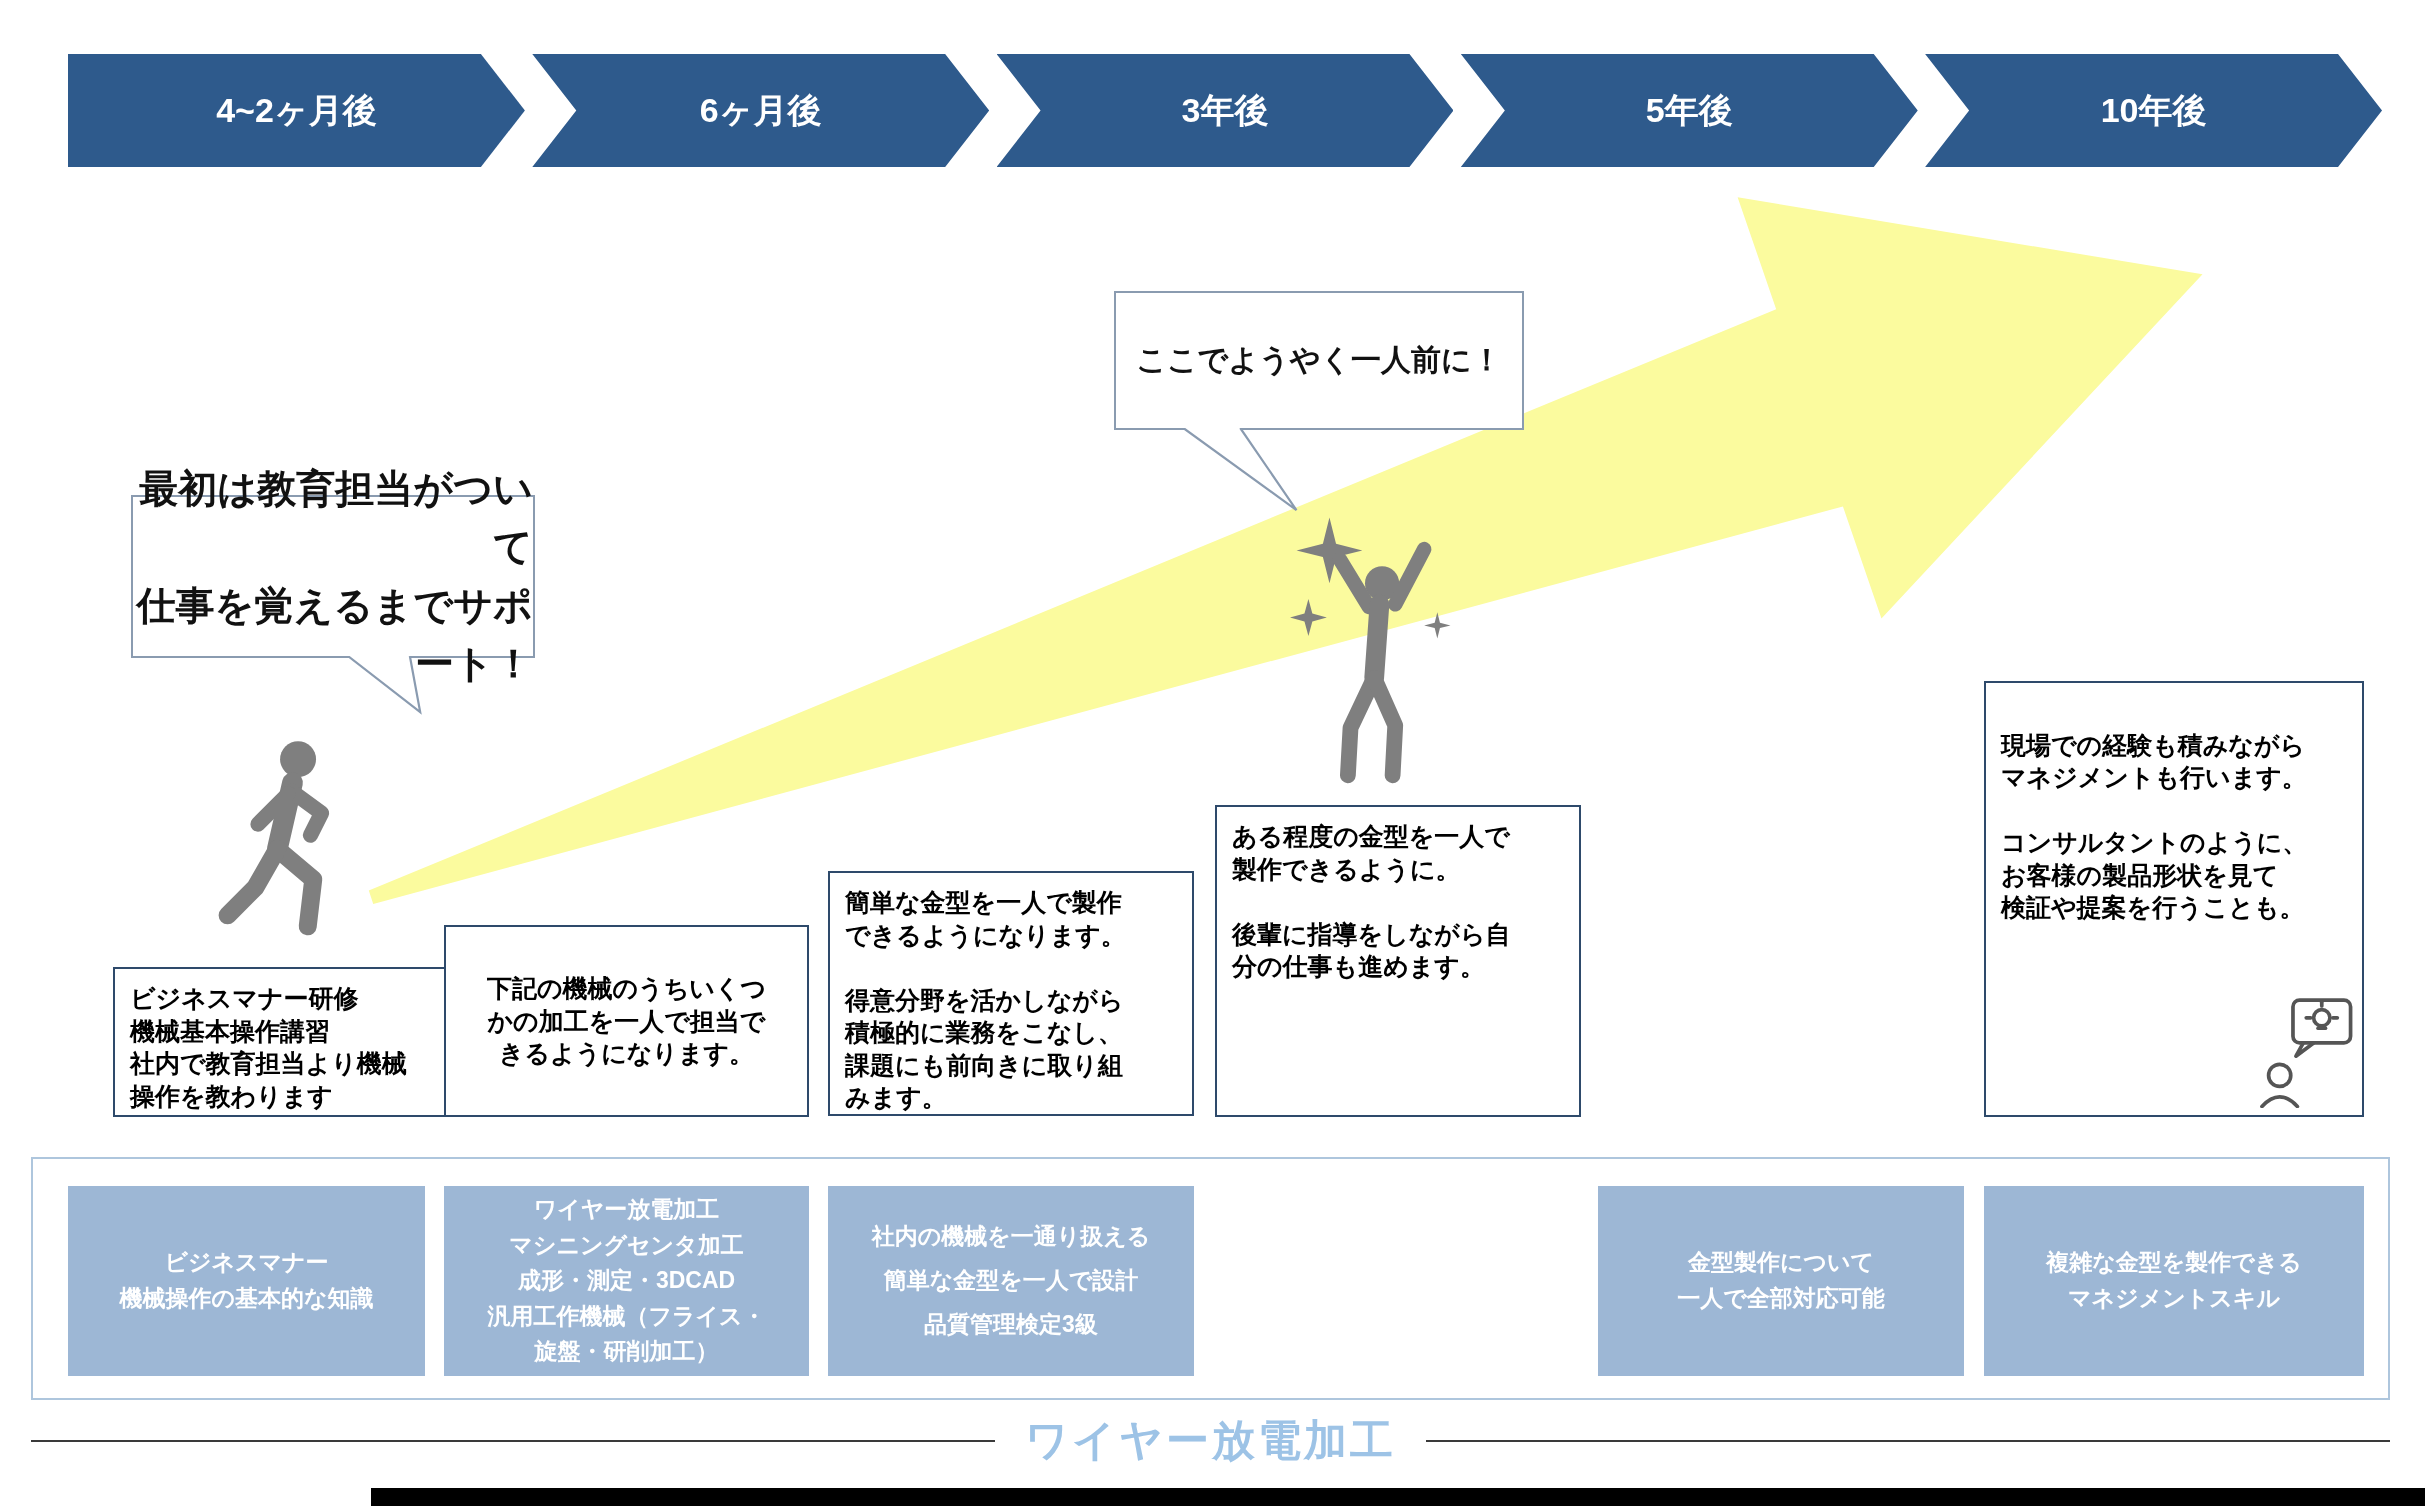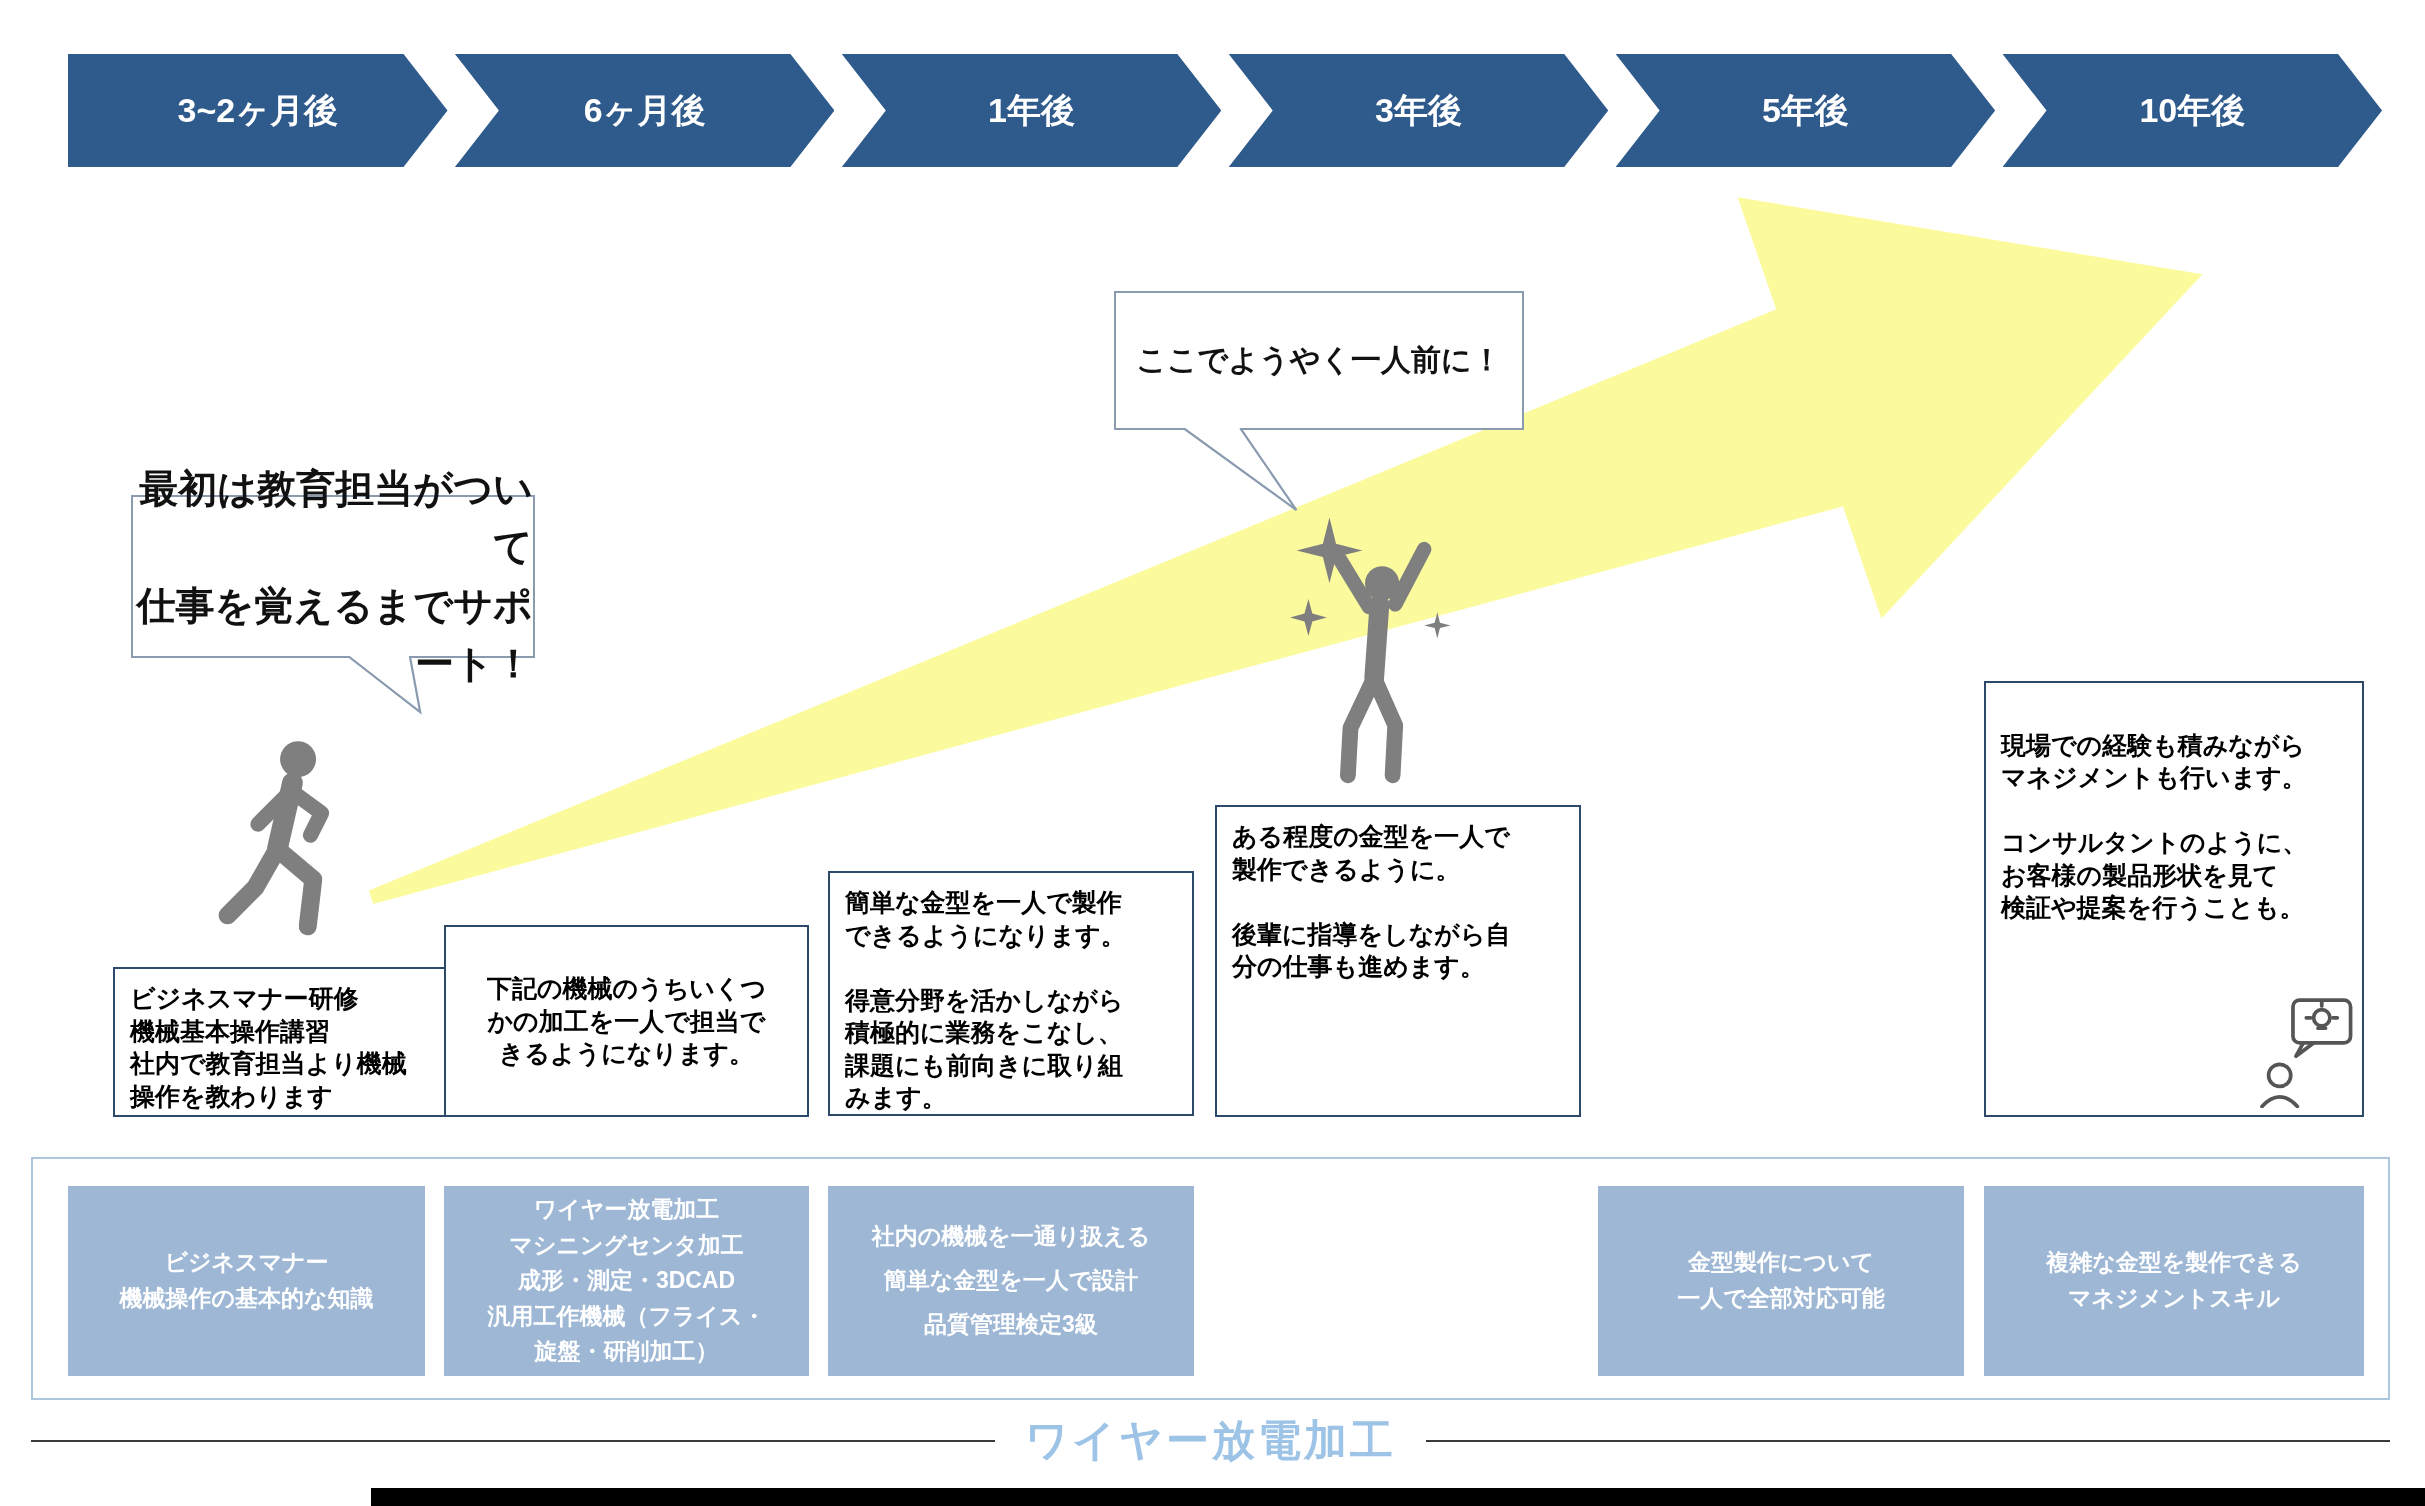--- a/index.html
+++ b/index.html
@@ -72,27 +72,24 @@
 <body>
 
 <div class="page">
 
   <svg class="arrow-layer" width="2426" height="1506" viewBox="0 0 3271 2031">
     <polygon points="503,1219 2485,683 2537,834 2970,370 2343,266 2395,417 497,1201" fill="#FBFB9E"></polygon>
   </svg>
 
   <div class="chevrons">
     <div class="chev first">
-        <span>3~2ヶ月後</span>
+        <span>4~2ヶ月後</span>
       </div>
     <div class="chev">
         <span>6ヶ月後</span>
-      </div>
-    <div class="chev">
-        <span>1年後</span>
       </div>
     <div class="chev">
         <span>3年後</span>
       </div>
     <div class="chev">
         <span>5年後</span>
       </div>
     <div class="chev">
         <span>10年後</span>
       </div>

